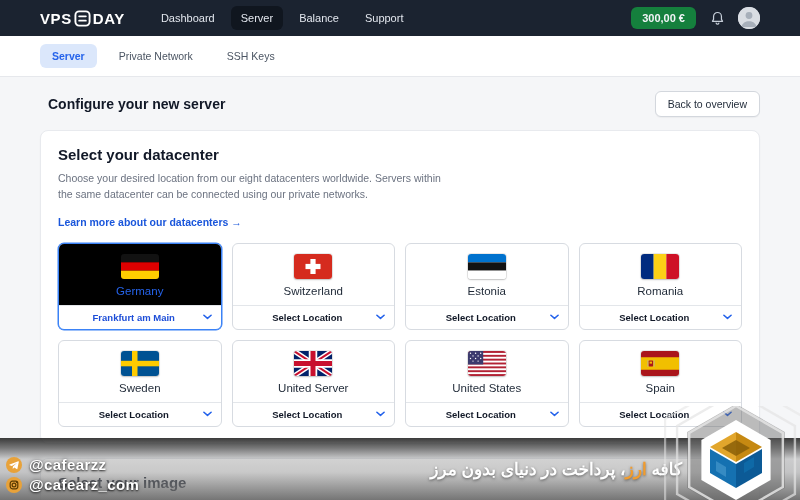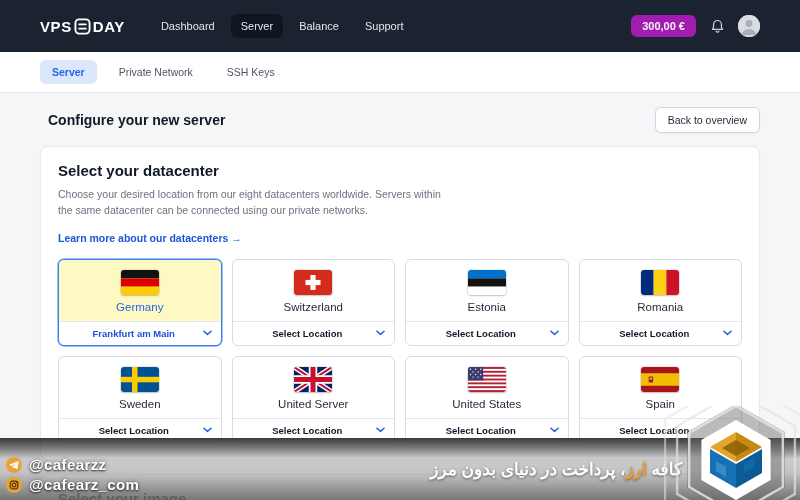--- a/index.html
+++ b/index.html
@@ -1,27 +1,27 @@
 <!DOCTYPE html>
 <html><head>
 <meta charset="utf-8">
 <style>
   * { margin:0; padding:0; box-sizing:border-box; }
   html,body { width:800px; height:500px; }
   body { font-family:"Liberation Sans", sans-serif; background:#f5f6f8; position:relative; overflow:hidden; }
 
   
-  .navbar { height:52px; background:#1b2330; display:flex; align-items:center; padding:13px 40px; }
+  .navbar { height:36px; background:#1b2330; display:flex; align-items:center; padding:13px 40px; }
   .brand { display:flex; align-items:center; color:#fff; font-weight:bold; font-size:15px; letter-spacing:.6px; cursor:pointer; }
   .brand-icon { width:17px; height:17px; margin:0 2px; display:block; }
   .nav-items { display:flex; gap:6px; margin-left:26px; }
   .nav-item { color:#e3e7ee; font-size:11px; padding:6px 10px; border-radius:6px; cursor:pointer; }
   .nav-item.active { background:#10161f; }
   .nav-right { margin-left:auto; display:flex; align-items:center; gap:13px; }
-  .balance-pill { background:#a21caf; color:#f2f4f7; font-size:11px; font-weight:bold; padding:5px 11px; border-radius:6px; cursor:pointer; }
+  .balance-pill { background:#15803d; color:#f2f4f7; font-size:11px; font-weight:bold; padding:5px 11px; border-radius:6px; cursor:pointer; }
   .bell-btn { width:16px; height:18px; display:grid; place-items:center; cursor:pointer; }
   .avatar { width:22px; height:22px; border-radius:50%; overflow:hidden; cursor:pointer; background:#d9dde3; }
 
   
   .subnav { height:41px; background:#fff; border-bottom:1px solid #e6e8ec; display:flex; align-items:center; gap:10px; padding:0 40px; }
   .tab { font-size:10.5px; color:#4b5563; padding:6px 12px; border-radius:6px; cursor:pointer; font-weight:500; }
   .tab.active { color:#2563eb; background:#dbe7fb; font-weight:bold; }
 
   
   .page-header { display:flex; align-items:center; justify-content:space-between; padding:14px 40px 13px;margin-left:8px; }
@@ -36,21 +36,21 @@
 
   
   .dc-grid { display:grid; grid-template-columns:repeat(4,1fr); gap:10px; margin-top:13px; }
   .dc { border:1px solid #d7dbe1; border-radius:6px; overflow:hidden; background:#fff; cursor:pointer; }
   .dc-body { display:flex; flex-direction:column; align-items:center; gap:6px; padding:10px 8px 8px; }
   .dc-name { font-size:11.5px; color:#1f2937; }
   .dc-foot { border-top:1px solid #e3e6ea; position:relative; display:flex; align-items:center; justify-content:center; padding:6px 22px 6px 10px; }
   .dc-loc { font-size:9.5px; font-weight:bold; color:#111827; }
   .dc-chev { position:absolute; right:9px; top:50%; transform:translateY(-50%); display:flex; }
   .dc.selected { border-color:#3b82f6; box-shadow:0 0 0 .5px #3b82f6; }
-  .dc.selected .dc-body { background:#fef9c3; }
+  .dc.selected .dc-body { background:#000000; }
   .dc.selected .dc-name { color:#2563eb; }
   .dc.selected .dc-loc { color:#1d4ed8; }
   .flag { width:38px; height:25px; border-radius:3px; overflow:hidden; display:block; box-shadow:0 0 0 1px rgba(0,0,0,.08), 0 1px 2px rgba(0,0,0,.18); }
   .flag svg { display:block; }
 
   
   .overlay { position:absolute; left:0; right:0; bottom:0; height:62px;
     background:linear-gradient(180deg, rgba(42,42,42,.92) 0%, rgba(70,70,70,.72) 16%, rgba(122,122,122,.34) 34%, rgba(132,132,132,.44) 55%, rgba(120,120,120,.72) 78%, rgba(102,102,102,.9) 100%); }
   .handles { position:absolute; left:6px; bottom:7px; display:flex; flex-direction:column; gap:3px; }
   .handle-row { display:flex; align-items:center; gap:7px; }

